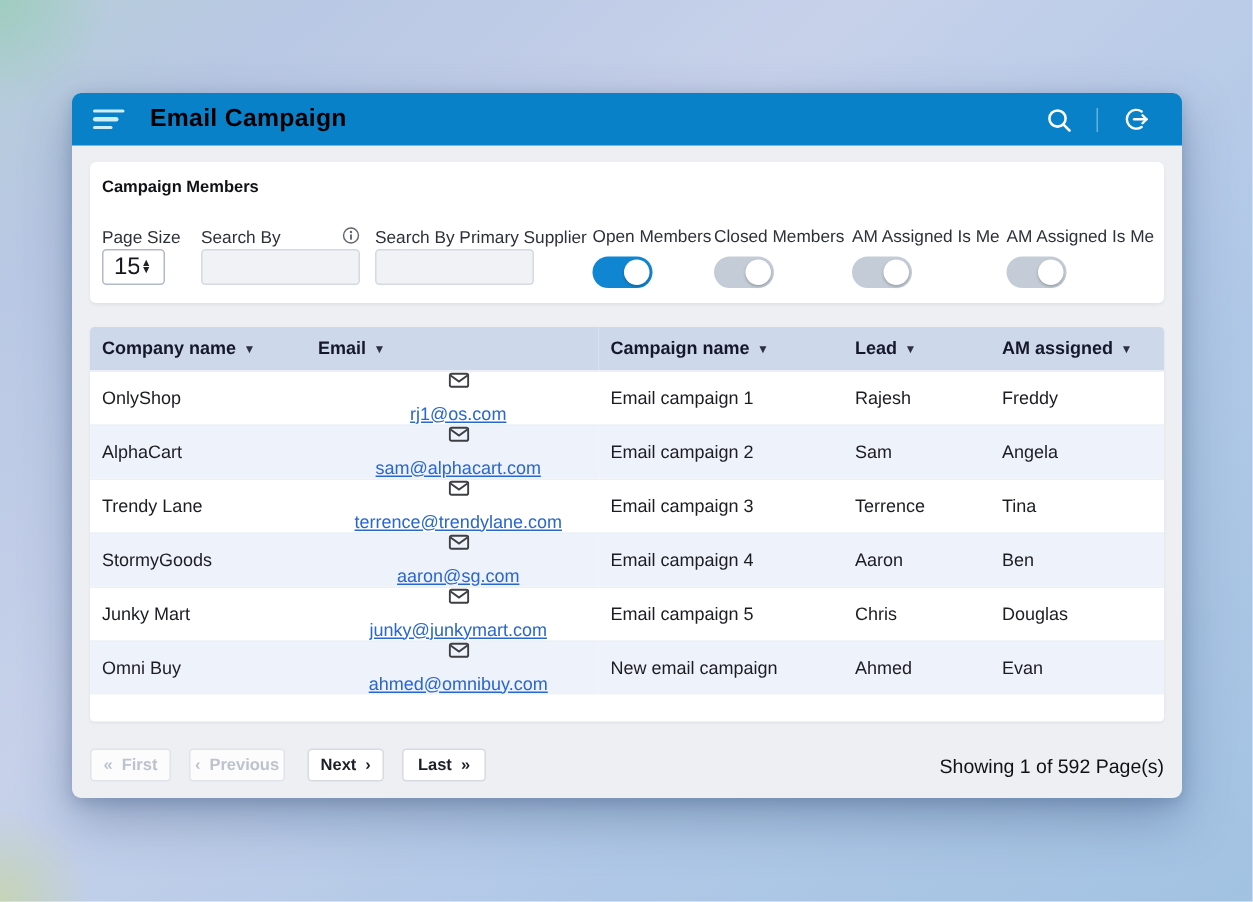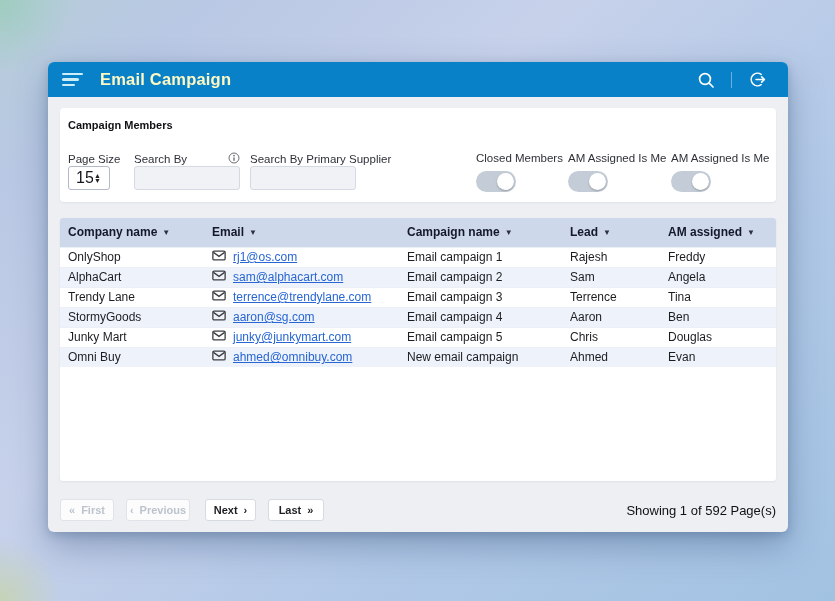--- a/index.html
+++ b/index.html
@@ -17,21 +17,21 @@
     background:#edeff3; border-radius:6px; overflow:hidden;
     box-shadow:0 14px 34px rgba(50,80,120,.38), 0 3px 10px rgba(50,80,120,.25);
   }
   
   .appbar { height:35px; background:var(--hdr,#0981c9); display:flex; align-items:center; position:relative; }
   .hamburger { margin-left:14px; display:flex; flex-direction:column; gap:3px; cursor:pointer; }
   .hamburger i { display:block; height:2.6px; border-radius:2px; background:#cdeef7; }
   .hamburger i:nth-child(1){ width:21px; }
   .hamburger i:nth-child(2){ width:17px; }
   .hamburger i:nth-child(3){ width:13px; }
-  .appbar-title { color:#fef9c3; font-size:16.5px; font-weight:700; margin-left:17px; letter-spacing:.2px;text-align:right; }
+  .appbar-title { color:#000000; font-size:16.5px; font-weight:700; margin-left:17px; letter-spacing:.2px;text-align:right; }
   .appbar-right { position:absolute; right:0; top:0; height:100%; display:flex; align-items:center; }
   .icon-btn { width:34px; height:100%; display:flex; align-items:center; justify-content:center; cursor:pointer; }
   .appbar-divider { width:1px; height:16px; background:rgba(255,255,255,.38); margin:0 8px; }
   .appbar-right { padding-right:14px; }
   
   .filter-card {
     position:absolute; left:12px; top:46px; width:716px; height:94px;
     background:#fff; border-radius:4px; box-shadow:0 1px 2px rgba(120,130,150,.12);
   }
   .card-heading { position:absolute; left:8px; top:11px; font-size:11px; font-weight:700; color:#101114; }
@@ -66,21 +66,21 @@
     background:#fff; border-radius:3px; overflow:hidden; box-shadow:0 1px 2px rgba(120,130,150,.12);
   }
   table { width:100%; border-collapse:collapse; table-layout:fixed; }
   thead th {
     background:#cdd8eb; height:29px; text-align:left; padding-left:8px;
     font-size:12px; font-weight:700; color:#14182a; cursor:pointer;
   }
   thead th .sort { font-size:8px; color:#2c3142; margin-left:5px; position:relative; top:-1px; }
   tbody td { height:20px; padding-left:8px; font-size:12px; color:#1c1d21; border-top:1px solid #ecf0f6; }
   tbody tr:nth-child(even) { background:#eef2fa; }
-  .email-cell { display:flex; align-items:center; gap:7px; }
+  .email-cell { display:flex; align-items:center; gap:7px;flex-direction:column; }
   .email-link { color:#2766d3; text-decoration:underline; font-size:12px; cursor:pointer; }
   
   .pagination { position:absolute; left:12px; top:437px; width:716px; height:22px; display:flex; align-items:center; }
   .pg-btn {
     height:22px; display:inline-flex; align-items:center; justify-content:center; gap:6px;
     background:#fff; border:1px solid #d6dae1; border-radius:3px; font-size:11px;
     color:#1b1e23; font-weight:600; cursor:pointer; font-family:"Liberation Sans", sans-serif;
   }
   .pg-btn .chev { font-size:11px; font-weight:700; }
   .pg-btn.disabled { color:#bcc3cd; background:#fcfcfd; border-color:#e0e3e9; cursor:default; }
@@ -136,20 +136,26 @@
           <circle cx="7" cy="7" r="5.8" fill="none" stroke="#63666d" stroke-width="1.1"></circle>
           <circle cx="7" cy="4.3" r="0.95" fill="#63666d"></circle>
           <rect x="6.25" y="6" width="1.5" height="4.4" rx="0.7" fill="#63666d"></rect>
         </svg>
     </span>
     <input class="f-input" style="left: 74px; width: 106px;" value="">
 
     <div class="f-label" style="left:190px;">Search By Primary Supplier</div>
     <input class="f-input" style="left: 190px; width: 106px;" value="">
 
+    <div class="toggle-group" style="left:335px; top:44px;">
+      <div class="tg-label">Open Members</div>
+      <div class="toggle on">
+          <span class="knob"></span>
+        </div>
+    </div>
     <div class="toggle-group" style="left:416px; top:44px;">
       <div class="tg-label">Closed Members</div>
       <div class="toggle off">
           <span class="knob"></span>
         </div>
     </div>
     <div class="toggle-group" style="left:508px; top:44px;">
       <div class="tg-label">AM Assigned Is Me</div>
       <div class="toggle off">
           <span class="knob"></span>

